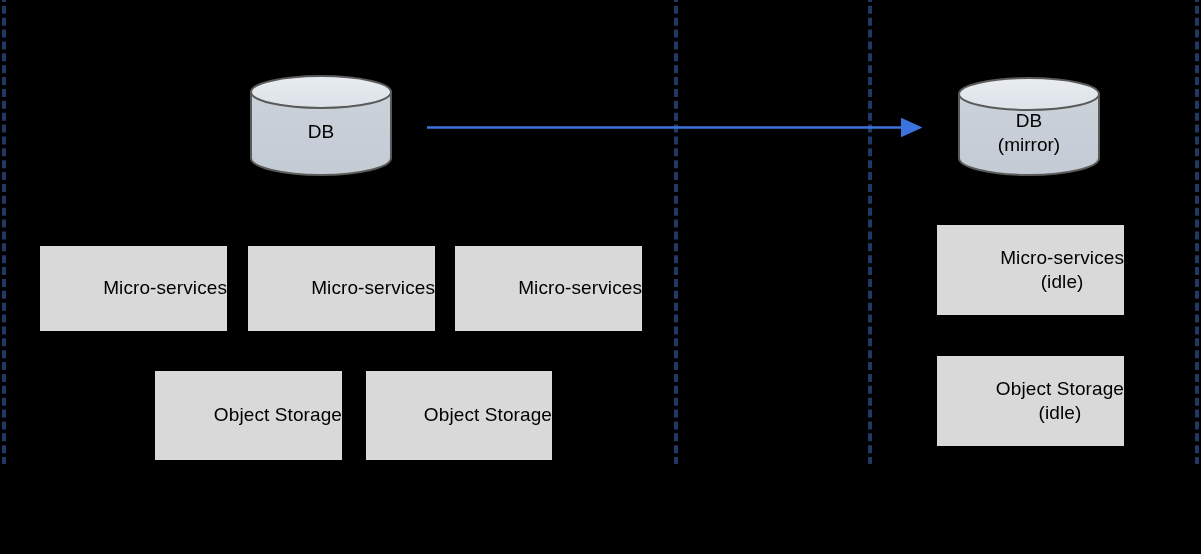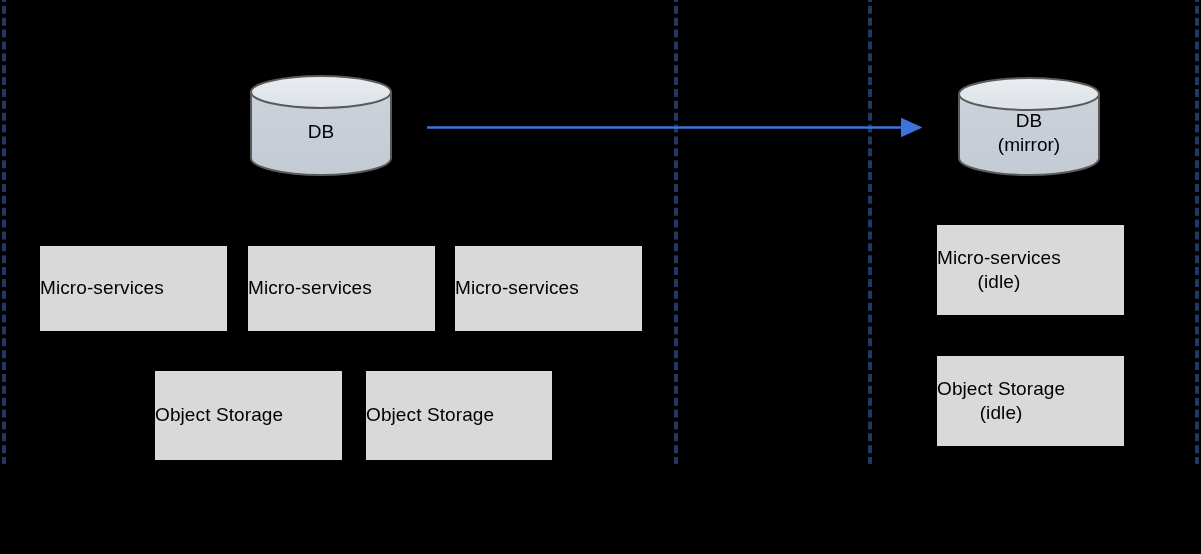--- a/index.html
+++ b/index.html
@@ -28,21 +28,21 @@
   #zone-secondary { left: 868px; top: -6px; width: 331px; height: 566px; }
 
   
   .node-box {
     position: absolute;
     box-sizing: border-box;
     background: #D9D9D9;
     color: #000000;
     display: flex;
     flex-direction: column;
-    align-items: flex-start;
+    align-items: flex-end;
     justify-content: center;
     text-align: center;
     font-size: 19px;
     line-height: 1.28;
     letter-spacing: 0.1px;
     white-space: pre-line;
   }
 
   
   .cylinder {

